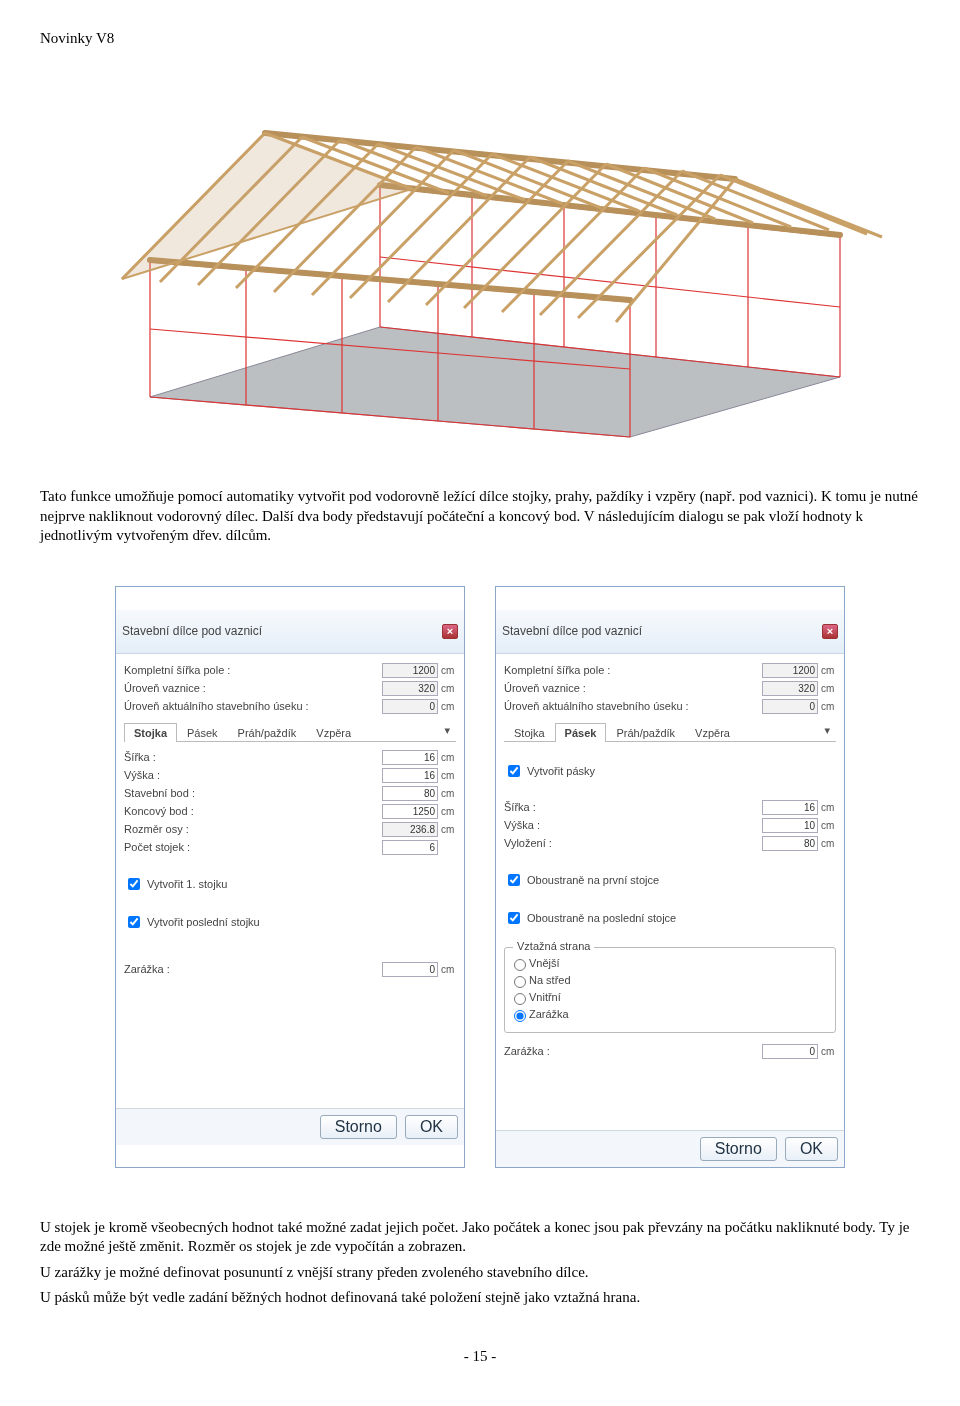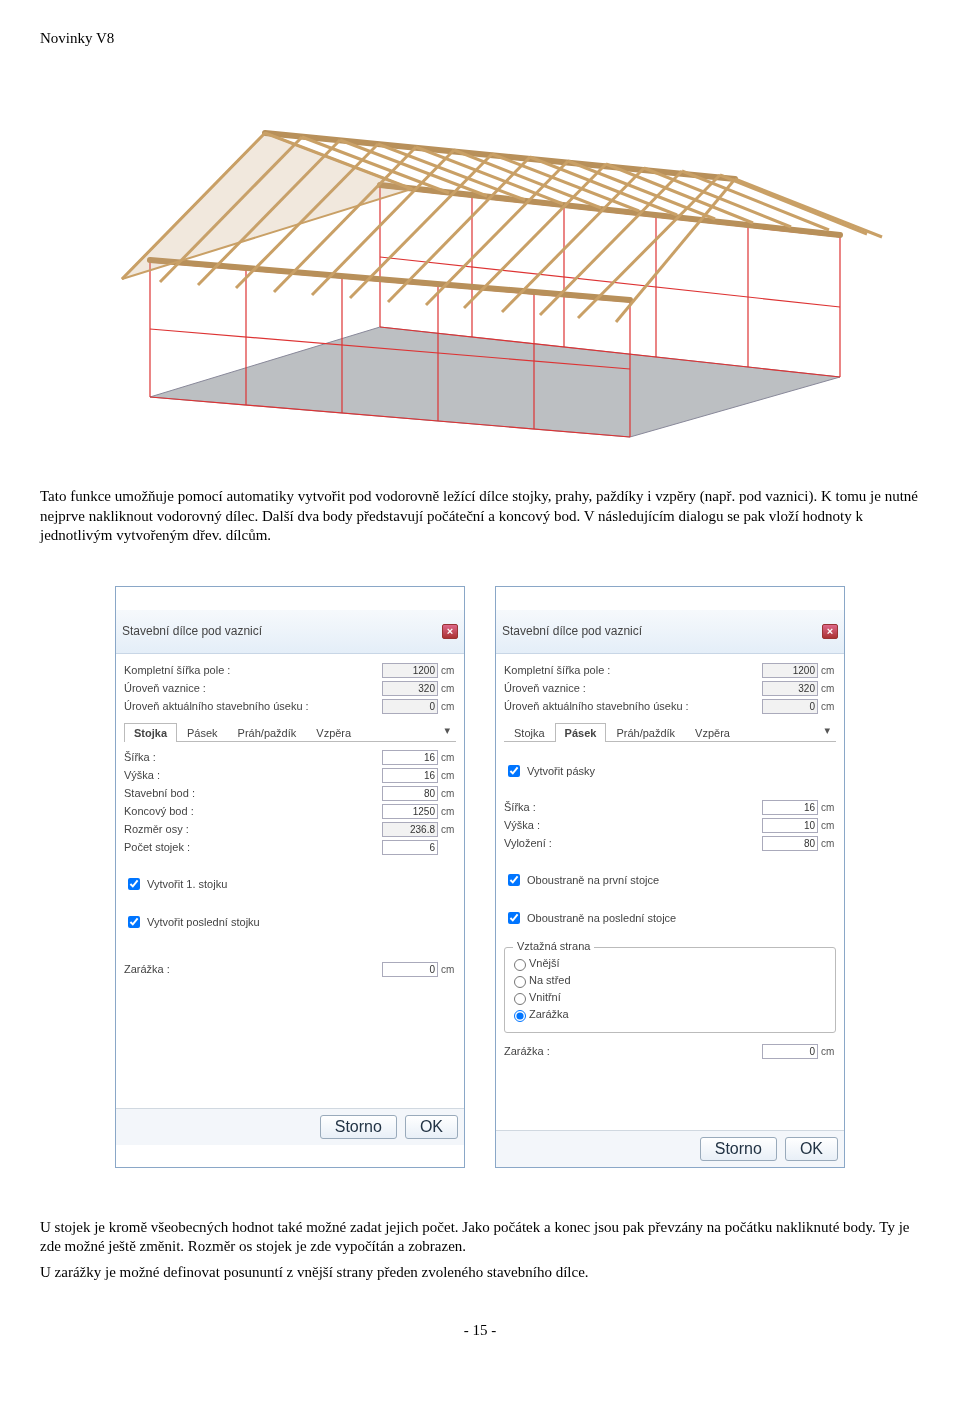--- a/index.html
+++ b/index.html
@@ -400,15 +400,16 @@
       </div>
       <div class="dlg-footer">
         <div class="btn">Storno</div>
         <div class="btn">OK</div>
       </div>
     </div>
   </div>
 
   <p class="para">U stojek je kromě všeobecných hodnot také možné zadat jejich počet. Jako počátek a konec jsou pak převzány na počátku nakliknuté body. Ty je zde možné ještě změnit. Rozměr os stojek je zde vypočítán a zobrazen.</p>
   <p class="para">U zarážky je možné definovat posununtí z vnější strany předen zvoleného stavebního dílce.</p>
+  <p class="para">U pásků může být vedle zadání běžných hodnot definovaná také položení stejně jako vztažná hrana.</p>
 
   <div class="pgnum">- 15 -</div>
 </div>
 
 </body></html>

